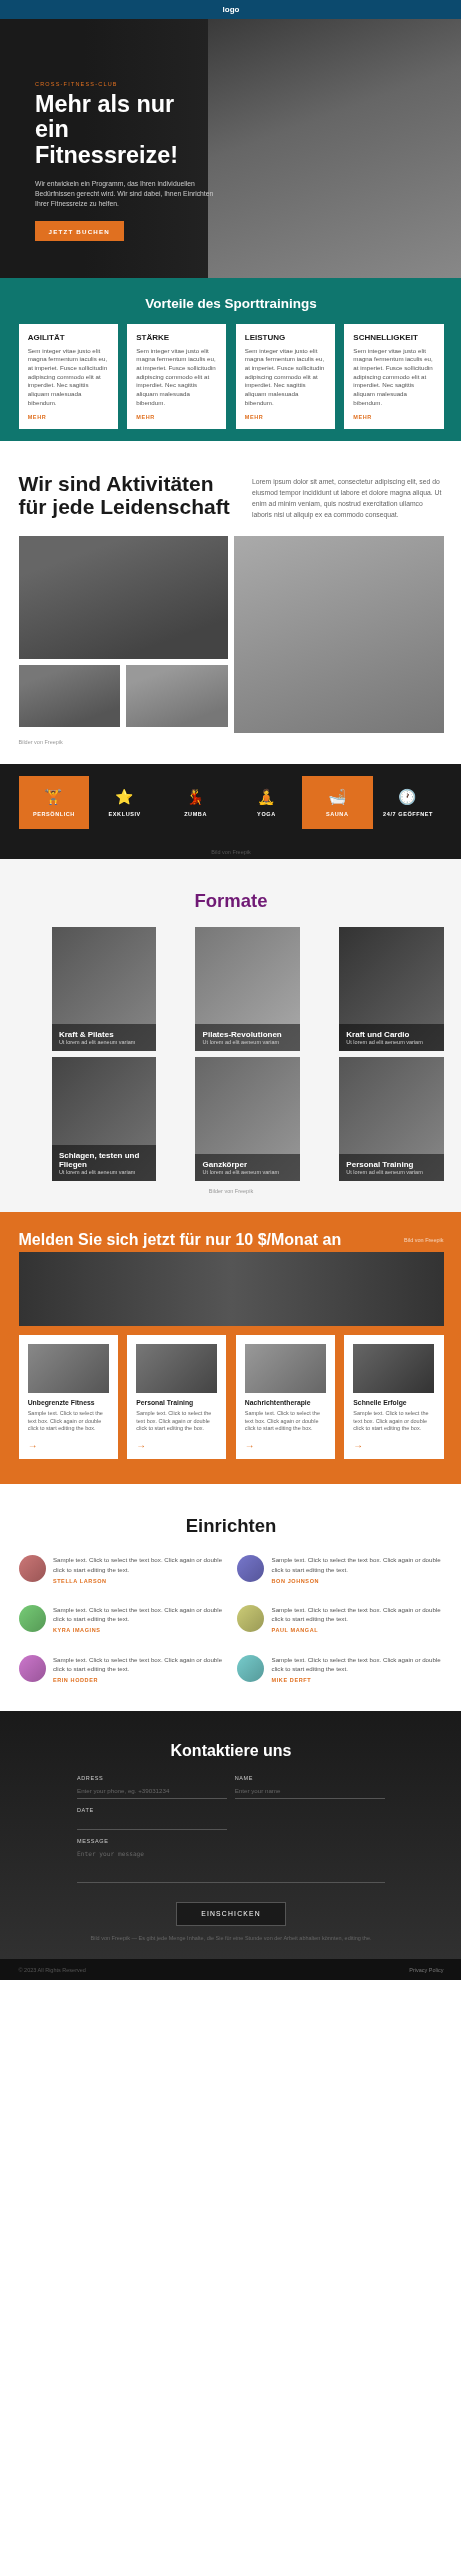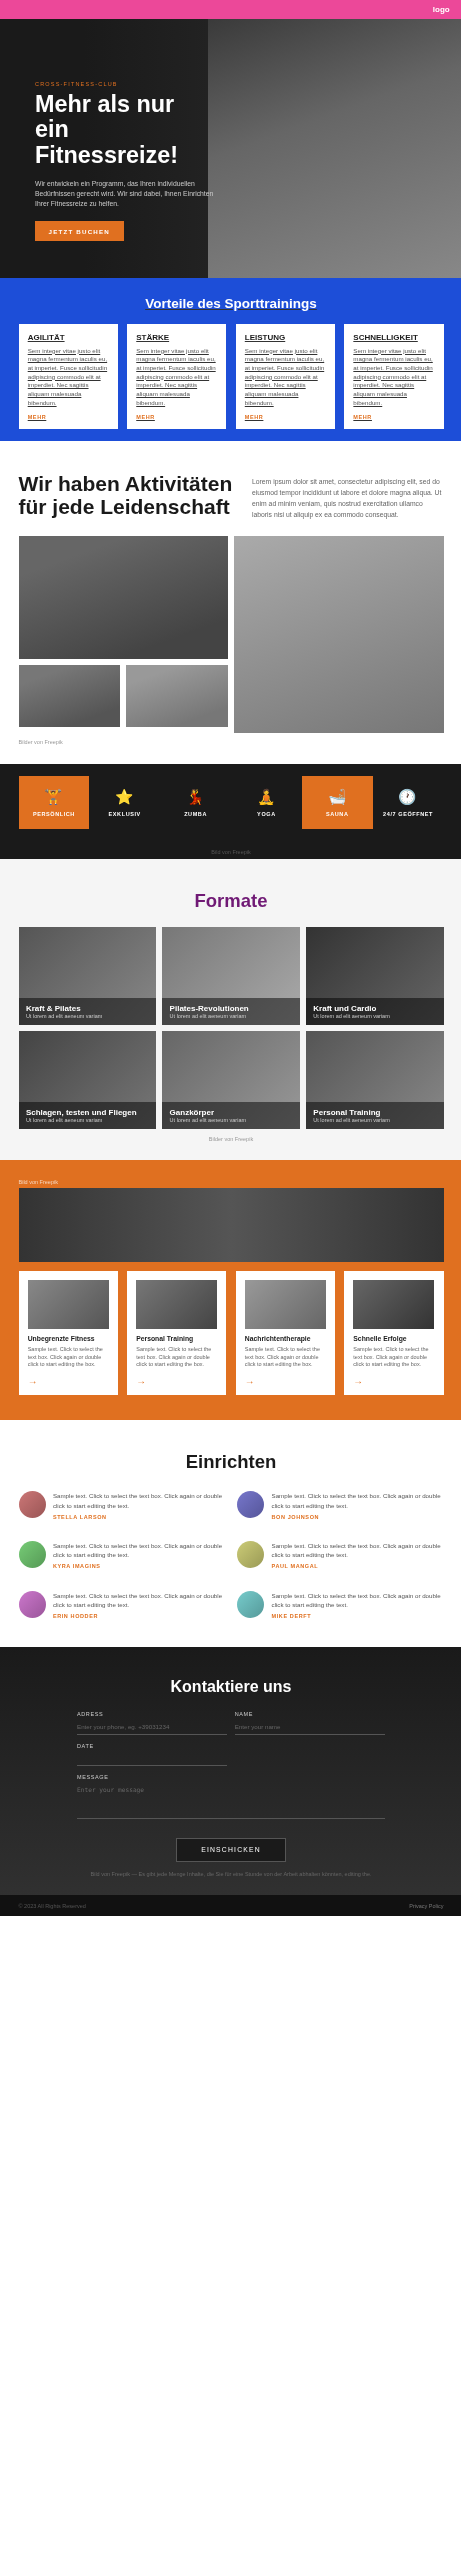--- a/index.html
+++ b/index.html
@@ -1,33 +1,33 @@
 <!DOCTYPE html>
 <html style="font-size:9.8px"><head>
   <meta charset="utf-8">
   <style>
     * { box-sizing: border-box; margin: 0; padding: 0; }
     body { font-family: Arial, sans-serif; background: #fff; color: #333; width: 462px; }
 
     
-    .header { background: #ec4899; display: flex; justify-content: flex-end; align-items: center; padding: 4.9px 12.3px; }
+    .header { background: #0c4a6e; display: flex; justify-content: center; align-items: center; padding: 4.9px 12.3px; }
     .header-logo { color: #fff; font-size: 8px; font-weight: bold; }
     .hamburger { display: flex; flex-direction: column; cursor: pointer; }
 
     
     .hero { position: relative; background: #222; height: 259px; overflow: hidden; display: flex; align-items: flex-end; }
     .hero-fitness-bg { position: absolute; right: 0; top: 0; width: 55%; height: 100%; background: #555; }
     .hero-content { position: absolute; left: 35px; bottom: 37px; color: #fff; z-index: 10; max-width: 185px; }
     .hero-badge { font-size: 5.5px; letter-spacing: 1.2px; text-transform: uppercase; color: #e07020; margin-bottom: 4.9px; }
     .hero-title { font-size: 23.4px; font-weight: 900; line-height: 1.1; margin-bottom: 9.8px; }
     .hero-desc { font-size: 6.8px; line-height: 1.5; color: #ccc; margin-bottom: 12.3px; }
     .hero-btn { background: #e07020; color: #fff; border: none; padding: 6.2px 13.5px; font-size: 6.2px; font-weight: bold; letter-spacing: 1.2px; text-transform: uppercase; cursor: pointer; }
 
     
-    .vorteile { background: #1d4ed8; padding: 18.5px 18.5px 12.3px; text-decoration: underline; }
+    .vorteile { background: #0f766e; padding: 18.5px 18.5px 12.3px; }
     .vorteile-title { text-align: center; font-size: 13.5px; font-weight: 900; color: #fff; margin-bottom: 12.3px; }
     .vorteile-grid { display: grid; grid-template-columns: repeat(4, 1fr); gap: 9.2px; }
     .vorteile-card { background: #fff; padding: 9.2px; }
     .vorteile-card-title { font-size: 8px; font-weight: 900; color: #1a1a1a; margin-bottom: 4.9px; text-transform: uppercase; }
     .vorteile-card-text { font-size: 6.2px; color: #555; line-height: 1.4; margin-bottom: 6.2px; }
     .vorteile-mehr { font-size: 5.5px; font-weight: bold; letter-spacing: 0.6px; color: #e07020; text-transform: uppercase; cursor: pointer; }
 
     
     .aktivitaten { padding: 31px 18.5px 18.5px; background: #fff; }
     .aktivitaten-header { display: flex; gap: 18.5px; margin-bottom: 15.4px; }
@@ -47,21 +47,21 @@
     .icon-item { display: flex; flex-direction: column; align-items: center; justify-content: center; padding: 12.3px 6.2px; cursor: pointer; }
     .icon-item.orange { background: #e07020; }
     .icon-item.dark { background: #1a1a1a; }
     .icon-symbol { font-size: 14.8px; color: #fff; margin-bottom: 4.9px; }
     .icon-label { font-size: 5.5px; color: #fff; text-transform: uppercase; letter-spacing: 0.6px; font-weight: bold; text-align: center; }
 
     
     .formate { padding: 31px 18.5px 18.5px; background: #f5f5f5; }
     .formate-title { text-align: center; font-size: 18.5px; font-weight: 900; margin-bottom: 15.4px; color: #701a75; }
     .formate-grid { display: grid; grid-template-columns: repeat(3, 1fr); gap: 6.2px; margin-bottom: 6.2px; }
-    .format-card { position: relative; overflow: hidden; height: 98px; cursor: pointer; }
+    .format-card { position: relative; overflow: hidden; height: 124px; cursor: pointer; margin-left: 33px; }
     .format-bg { width: 100%; height: 100%; background: #888; position: absolute; top: 0; left: 0; }
     .format-overlay { position: absolute; bottom: 0; left: 0; right: 0; background: rgba(0,0,0,0.5); padding: 6.2px 7.4px; }
     .format-name { font-size: 8px; font-weight: 900; color: #fff; }
     .format-sub { font-size: 5.5px; color: #ccc; }
     .format-bg-1 { background: linear-gradient(135deg, #555 0%, #888 100%); }
     .format-bg-2 { background: linear-gradient(135deg, #777 0%, #aaa 100%); }
     .format-bg-3 { background: linear-gradient(135deg, #444 0%, #777 100%); }
     .format-bg-4 { background: linear-gradient(135deg, #333 0%, #666 100%); }
     .format-bg-5 { background: linear-gradient(135deg, #666 0%, #999 100%); }
     .format-bg-6 { background: linear-gradient(135deg, #555 0%, #888 100%); }
@@ -175,21 +175,21 @@
     <div class="vorteile-card">
       <div class="vorteile-card-title">Schnelligkeit</div>
       <div class="vorteile-card-text">Sem integer vitae justo elit magna fermentum iaculis eu, at imperiet. Fusce sollicitudin adipiscing commodo elit at imperdiet. Nec sagittis aliquam malesuada bibendum.</div>
       <div class="vorteile-mehr">MEHR</div>
     </div>
   </div>
 </section>
 
 <section class="aktivitaten">
   <div class="aktivitaten-header">
-    <h2 class="aktivitaten-title">Wir haben Aktivitäten für jede Leidenschaft</h2>
+    <h2 class="aktivitaten-title">Wir sind Aktivitäten für jede Leidenschaft</h2>
     <p class="aktivitaten-text">Lorem ipsum dolor sit amet, consectetur adipiscing elit, sed do eiusmod tempor incididunt ut labore et dolore magna aliqua. Ut enim ad minim veniam, quis nostrud exercitation ullamco laboris nisi ut aliquip ex ea commodo consequat.</p>
   </div>
   <div class="aktivitaten-images">
     <div class="aktivitaten-left">
       <div class="img-placeholder img-main-left css-person-1"></div>
       <div class="img-sub-row">
         <div class="img-placeholder img-sub css-person-2"></div>
         <div class="img-placeholder img-sub css-person-3"></div>
       </div>
     </div>
@@ -274,20 +274,21 @@
         <div class="format-name">Personal Training</div>
         <div class="format-sub">Ut lorem ad elit aeneum variam</div>
       </div>
     </div>
   </div>
   <div class="format-caption">Bilder von Freepik</div>
 </section>
 
 <section class="melden">
   <div class="melden-header">
+    <h2 class="melden-title">Melden Sie sich jetzt für nur 10 $/Monat an</h2>
     <span class="melden-caption">Bild von Freepik</span>
   </div>
   <div class="melden-bg-strip">
     <div class="melden-bg-inner"></div>
   </div>
   <div class="melden-cards">
     <div class="melden-card">
       <div class="melden-card-img melden-card-img-1"></div>
       <div class="melden-card-title">Unbegrenzte Fitness</div>
       <div class="melden-card-text">Sample text. Click to select the text box. Click again or double click to start editing the box.</div>

